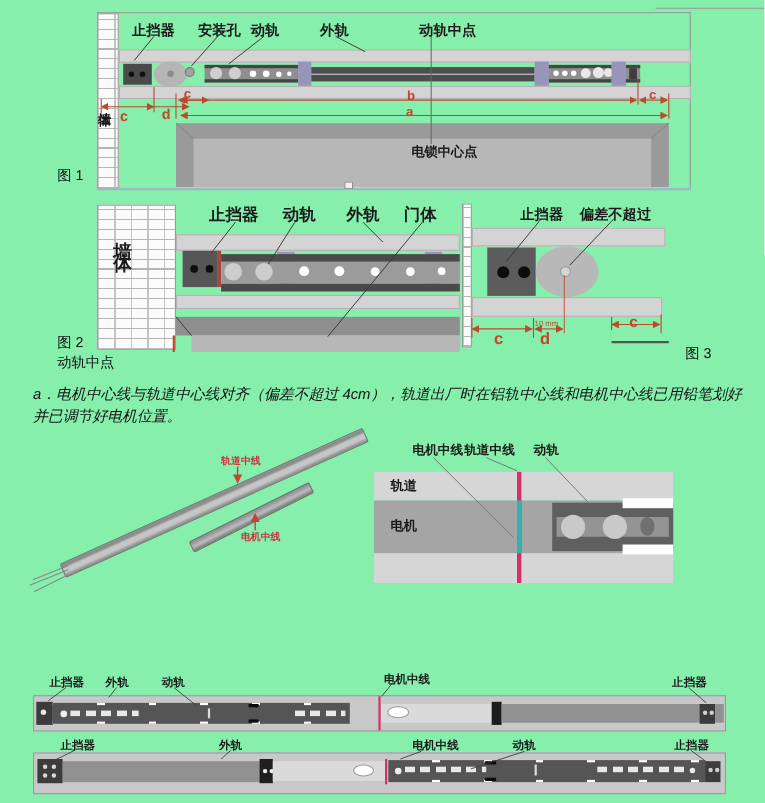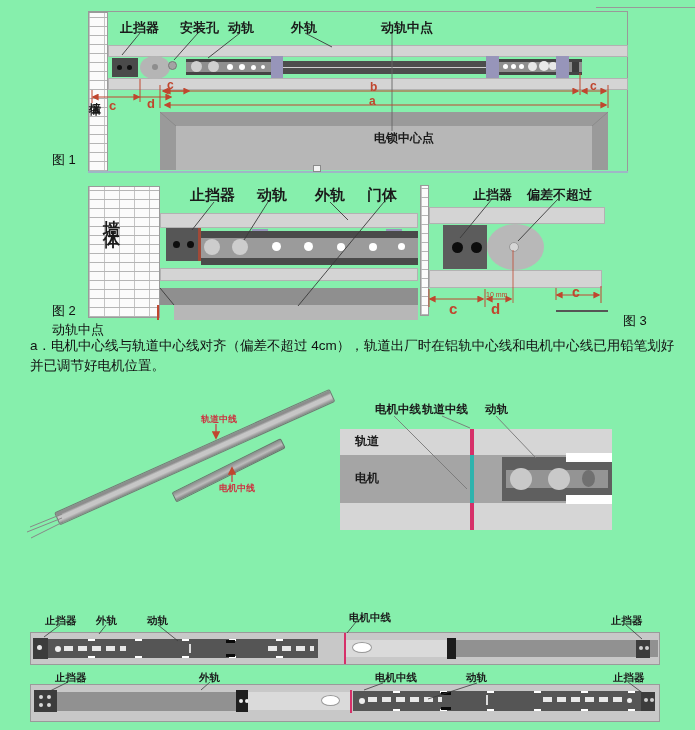--- a/index.html
+++ b/index.html
@@ -220,21 +220,21 @@
   <div class="s round" style="left:509px;top:242px;width:10px;height:10px;background:#d6d6d6;border:1px solid #999;box-sizing:border-box;"></div>
 
   <div class="t" style="left:473px;top:186px;font-size:13px;">止挡器</div>
   <div class="t" style="left:527px;top:186px;font-size:13px;">偏差不超过</div>
   <div class="dim" style="left:449px;top:300px;font-size:15px;">c</div>
   <div class="dim" style="left:491px;top:300px;font-size:15px;">d</div>
   <div class="dim" style="left:486px;top:291px;font-size:7px;font-weight:400;">10 mm</div>
   <div class="dim" style="left:572px;top:284px;font-size:14px;">c</div>
   <div class="cap" style="left:623px;top:312px;">图 3</div>
 
-  <div class="para" style="left:30px;top:336px;width:650px;">a．电机中心线与轨道中心线对齐（偏差不超过 4cm），轨道出厂时在铝轨中心线和电机中心线已用铅笔划好并已调节好电机位置。</div>
+  <div class="para" style="left:30px;top:349px;width:650px;font-style:italic;">a．电机中心线与轨道中心线对齐（偏差不超过 4cm），轨道出厂时在铝轨中心线和电机中心线已用铅笔划好并已调节好电机位置。</div>
 
   <div class="s" style="left:57px;top:512px;width:302px;height:14px;transform:rotate(-24.2deg);transform-origin:0 50%;background:linear-gradient(180deg,#8d8d8d 0 22%,#c6c6c6 40% 68%,#858585 100%);border:1px solid #757575;border-radius:2px;box-sizing:border-box;"></div>
   <div class="s" style="left:174px;top:492px;width:122px;height:11px;transform:rotate(-26.5deg);transform-origin:0 50%;background:linear-gradient(180deg,#8a8a8a,#bcbcbc 55%,#787878);border:1px solid #6c6c6c;border-radius:2px;box-sizing:border-box;"></div>
   <div class="dim" style="left:201px;top:413px;font-size:9px;color:#cc3340;">轨道中线</div>
   <div class="dim" style="left:219px;top:482px;font-size:9px;color:#cc3340;">电机中线</div>
 
   <div class="s" style="left:340px;top:429px;width:272px;height:26px;background:#d6d6d6;"></div>
   <div class="s" style="left:340px;top:455px;width:272px;height:48px;background:#a5a5a5;"></div>
   <div class="s" style="left:340px;top:503px;width:272px;height:27px;background:#d6d6d6;"></div>
   <div class="s" style="left:470px;top:429px;width:4px;height:101px;background:#d63069;z-index:3;"></div>

